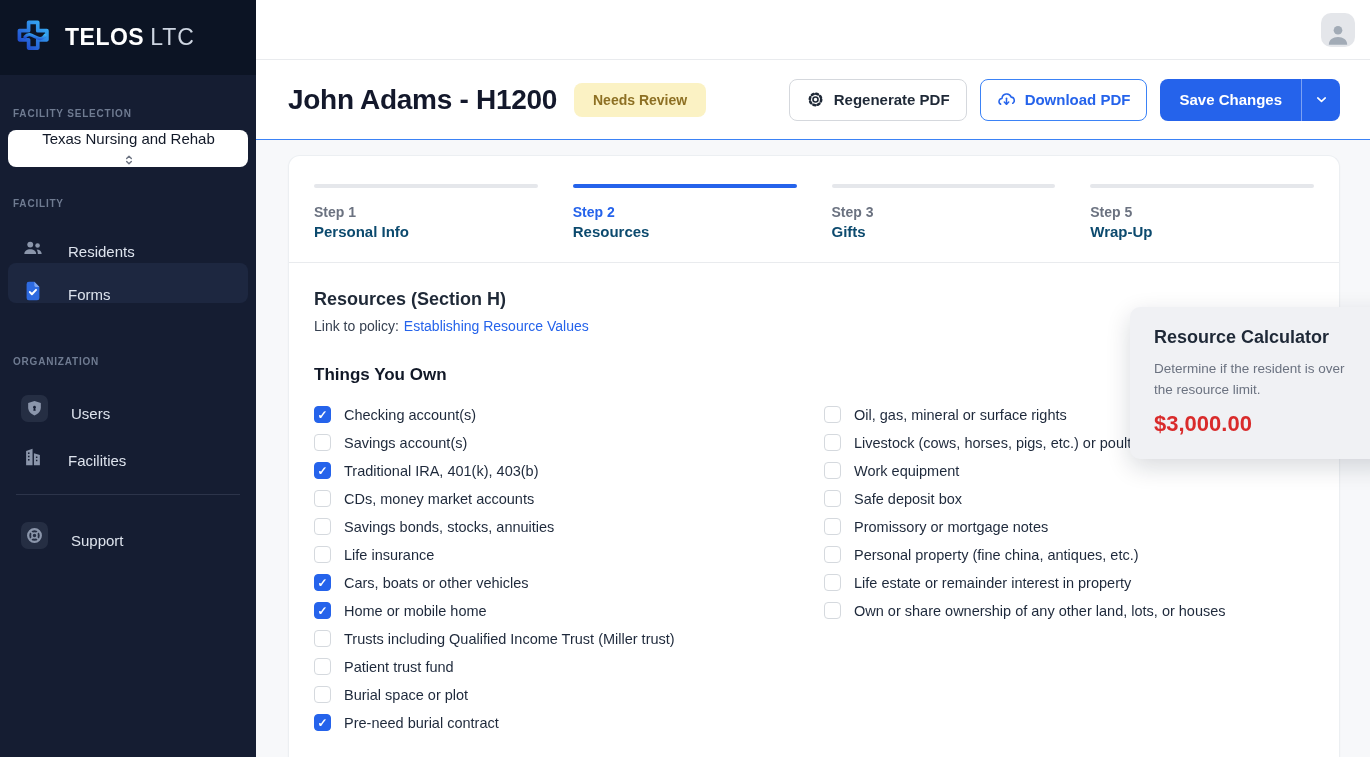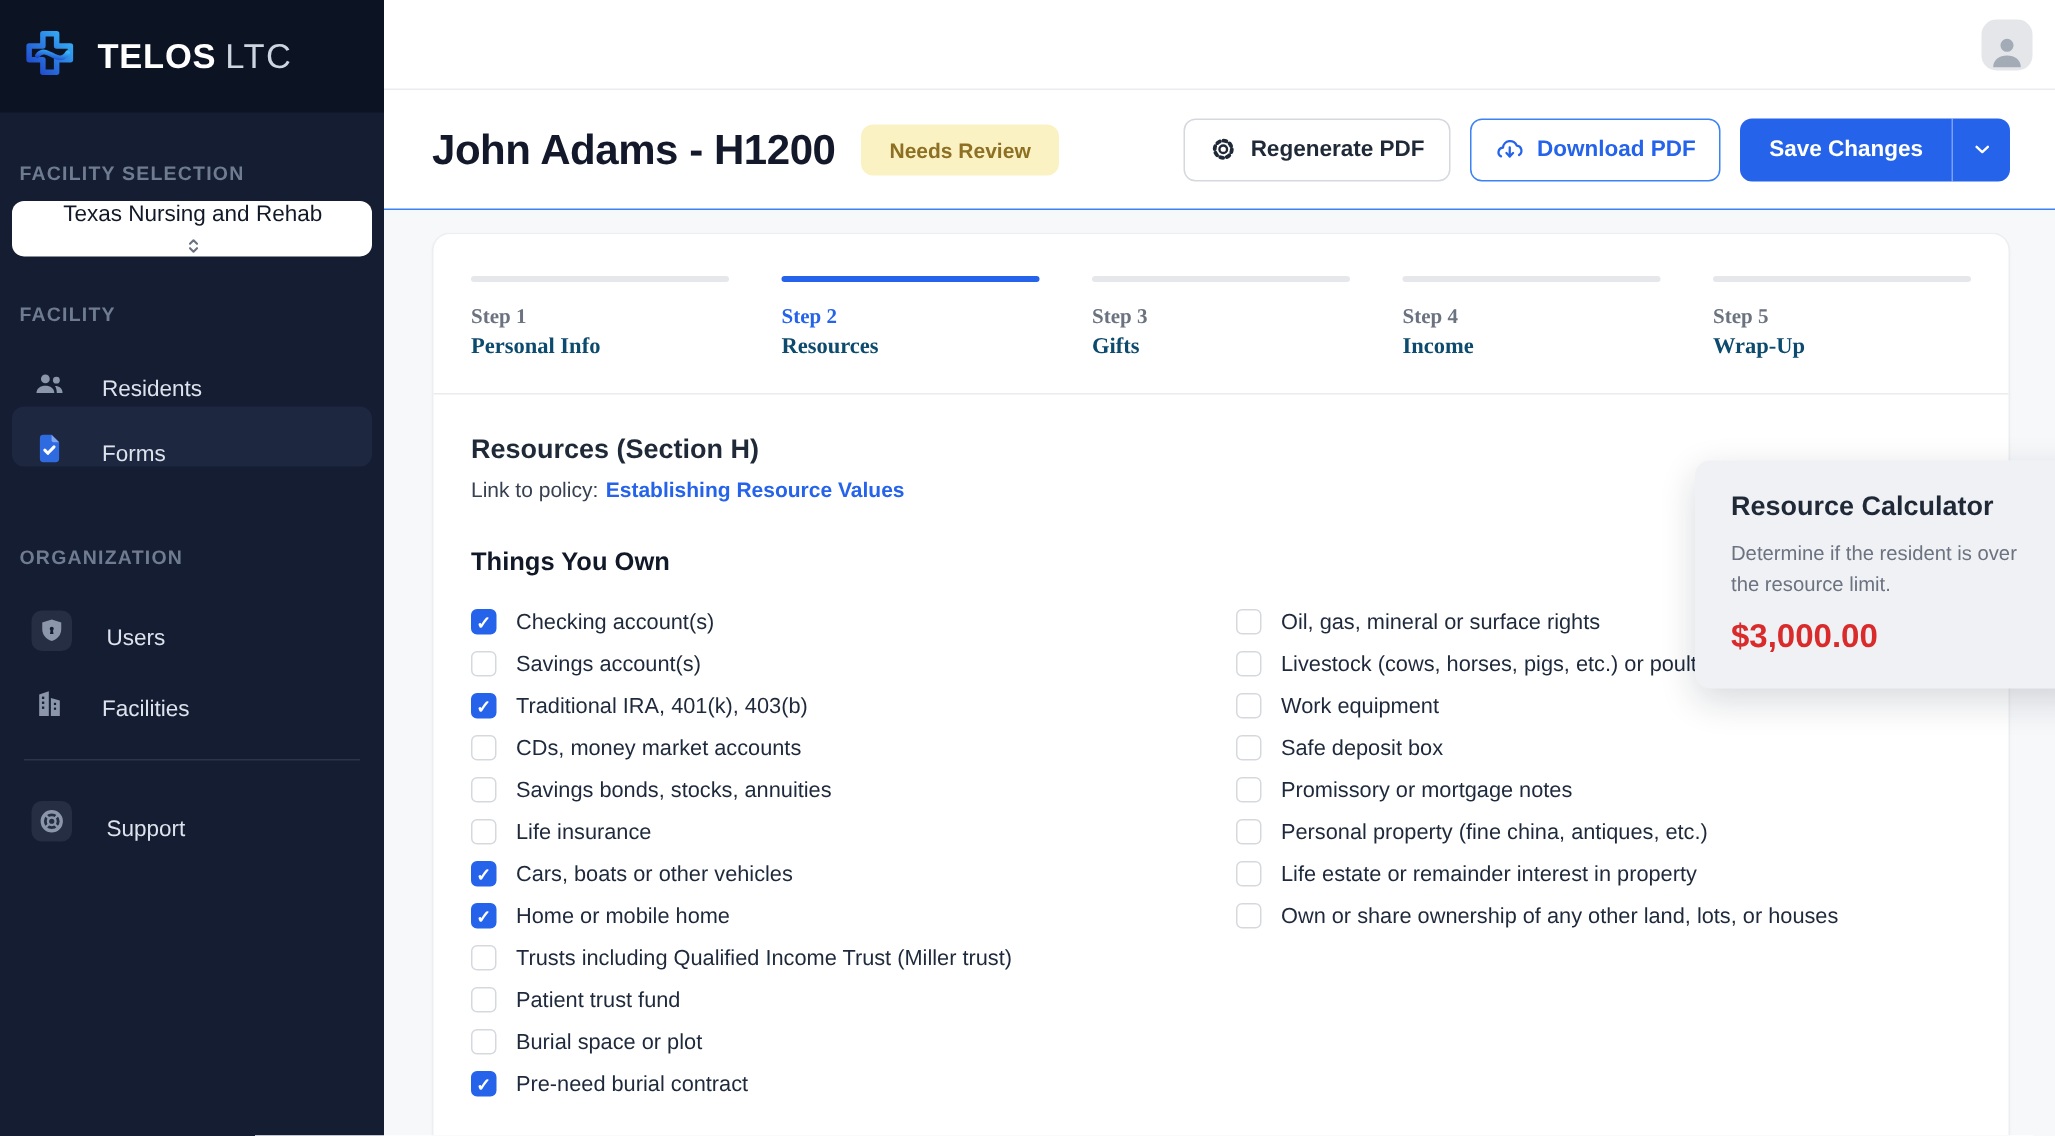--- a/index.html
+++ b/index.html
@@ -9,21 +9,21 @@
     display:flex; overflow:hidden; position:relative; background:#fff;
     color:#111827;
   }
   
   .sidebar { width:256px; flex-shrink:0; background:var(--sidebar-bg,#151d32); display:flex; flex-direction:column; }
   .sb-header { height:75px; background:var(--sidebar-header-bg,#0c1424); display:flex; align-items:center; padding:0 13px; }
   .logo-icon { width:44px; height:42px; flex-shrink:0; }
   .brand { margin-left:8px; white-space:nowrap; }
   .brand-bold { font-size:23px; font-weight:700; color:#ffffff; letter-spacing:.5px; }
   .brand-light { font-size:23px; font-weight:300; color:#cdd5e1; letter-spacing:1px; margin-left:6px; }
-  .sb-label { padding:0 13px; font-size:13px; font-weight:600; letter-spacing:.8px; color:#6f7b91; }
+  .sb-label { padding:0 13px; font-size:10px; font-weight:600; letter-spacing:.8px; color:#6f7b91; }
   .lbl-1 { margin-top:33px; }
   .lbl-2 { margin-top:31px; }
   .lbl-3 { margin-top:50px; }
   .sb-select { margin:11px 8px 0; height:37px; background:#fff; border-radius:8px; display:flex; align-items:center; justify-content:space-between; padding:0 12px 0 13px; font-size:15px; color:#111827; cursor:pointer;flex-direction:column; }
   .sb-nav { margin-top:8px; }
   .sb-item { display:flex; align-items:flex-end; gap:23px; height:40px; margin:3px 8px; padding:0 13px; border-radius:8px; font-size:15px; font-weight:400; color:#dde3ed; cursor:pointer; }
   .sb-item.checked { background:#1d2740; }
   .icn { width:24px; height:24px; display:flex; align-items:center; justify-content:center; color:#8b96ab; flex-shrink:0; }
   .icn svg { width:22px; height:22px; }
   .icn-badge { background:rgba(148,163,184,.13); border-radius:7px; width:27px; height:27px; }
@@ -45,30 +45,30 @@
   .btn-outline { background:#fff; border:1px solid #d5d8dd; color:#1f2937; padding:0 16px; gap:9px; }
   .btn-download { background:#fff; border:1px solid #3b82f6; color:var(--accent,#2563eb); padding:0 16px; gap:9px; }
   .btn-save-group { background:var(--accent,#2563eb); color:#fff; display:flex; align-items:stretch; padding:0; overflow:hidden; }
   .btn-save-main { display:flex; align-items:center; padding:0 19px; }
   .btn-save-caret { width:39px; display:flex; align-items:center; justify-content:center; border-left:1px solid rgba(255,255,255,.4); }
   .btn-save-caret svg { width:15px; height:15px; }
   
   .content { flex:1; background:#f7f8fa; padding:15px 30px 0 32px; min-height:0; }
   .card { background:#fff; border:1px solid #eceff2; border-bottom:none; border-radius:12px 12px 0 0; height:100%; box-shadow:0 1px 2px rgba(16,24,40,.04); }
   .steps { display:flex; gap:35px; padding:28px 25px 22px; border-bottom:1px solid #e9ebee; }
-  .step { flex:1; cursor:pointer;font-family:Liberation Serif, serif; }
+  .step { flex:1; cursor:pointer; }
   .step-bar { height:4px; border-radius:2px; background:var(--step-inactive-bar,#e5e7eb); }
   .step.checked .step-bar { background:var(--accent,#2563eb); }
   .step-label { margin-top:16px; font-size:14px; font-weight:600; color:#6b7280; }
   .step.checked .step-label { color:var(--accent,#2563eb); }
   .step-name { margin-top:3px; font-size:15px; font-weight:700; color:#0c4a6e; }
   .section { padding:26px 25px; }
   .section-title { font-size:18px; font-weight:600; color:#1f2937; }
   .policy { margin-top:8px; font-size:14px; color:#374151; }
-  .policy-link { color:var(--accent,#2563eb); font-weight:700; text-decoration:none; margin-left:5px; cursor:pointer;text-align:center; }
+  .policy-link { color:var(--accent,#2563eb); font-weight:400; text-decoration:none; margin-left:5px; cursor:pointer;text-align:center; }
   .things-title { margin-top:31px; font-size:17px; font-weight:600; color:#111827; }
   .columns { display:flex; margin-top:21px; }
   .col-left { width:510px; flex-shrink:0; }
   .col-right { flex:1; min-width:0; }
   .cb-row { display:flex; align-items:center; gap:13px; margin-bottom:11px; height:17px; cursor:pointer; white-space:nowrap; }
   .cb { width:17px; height:17px; border:1px solid #d5d9de; border-radius:4px; background:#fff; position:relative; flex-shrink:0; }
   .cb.checked { background:var(--accent,#2563eb); border-color:var(--accent,#2563eb); }
   .cb.checked::after { content:"\2713"; position:absolute; inset:0; display:flex; align-items:center; justify-content:center; color:#fff; font-size:12px; font-weight:700; }
   .cb-label { font-size:14.5px; color:#1e293b; }
   
@@ -230,25 +230,20 @@
           <div class="step-label">Step 2</div>
           <div class="step-name">Resources</div>
         </div>
         <div class="step">
           <div class="step-bar"></div>
           <div class="step-label">Step 3</div>
           <div class="step-name">Gifts</div>
         </div>
         <div class="step">
           <div class="step-bar"></div>
-          <div class="step-label">Step 4</div>
-          <div class="step-name">Income</div>
-        </div>
-        <div class="step">
-          <div class="step-bar"></div>
           <div class="step-label">Step 5</div>
           <div class="step-name">Wrap-Up</div>
         </div>
       </div>
 
       <div class="section">
         <h2 class="section-title">Resources (Section H)</h2>
         <div class="policy">
           <span>Link to policy:</span><a class="policy-link">Establishing Resource Values</a>
         </div>

